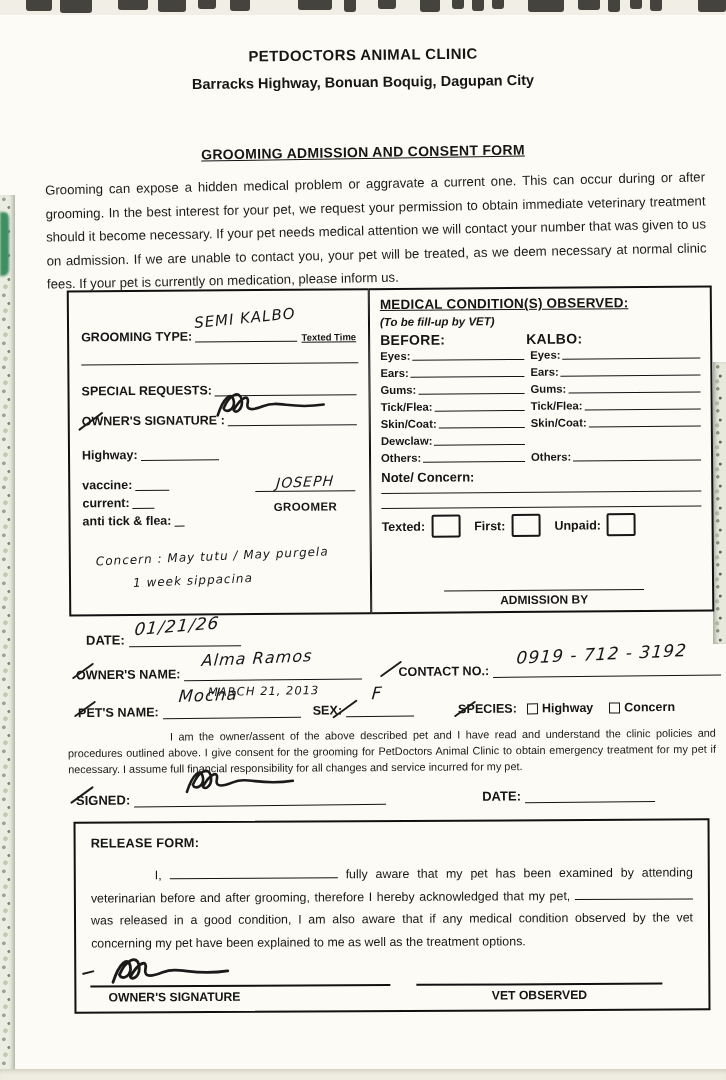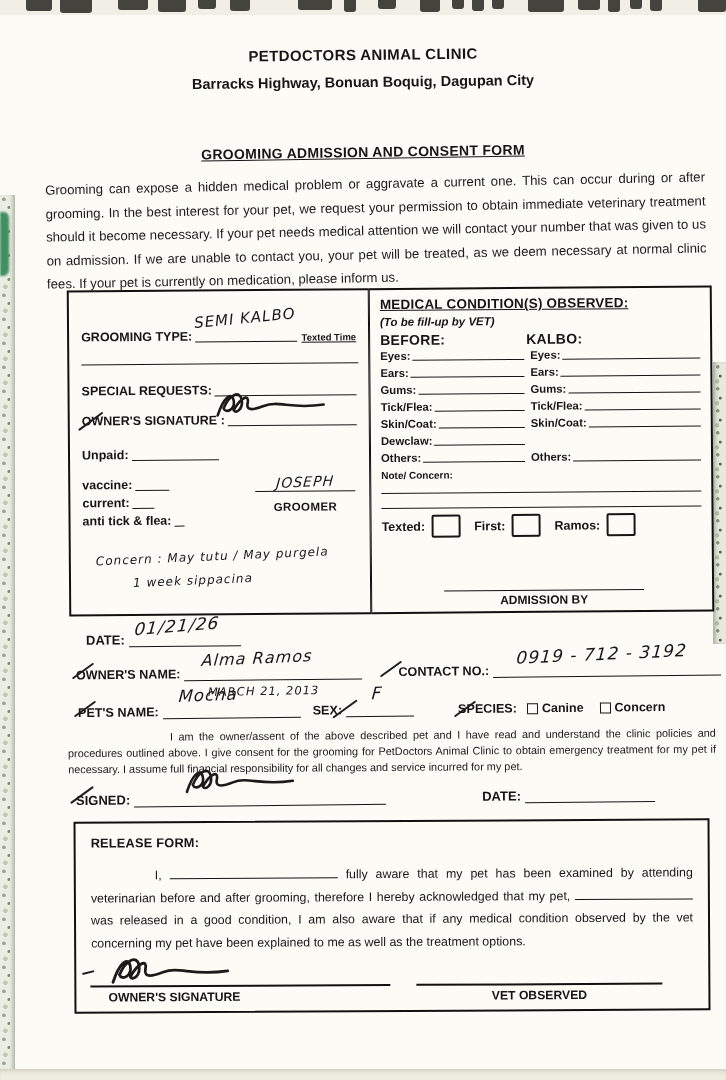--- a/index.html
+++ b/index.html
@@ -146,21 +146,21 @@
       <div class="row" style="top:122px">
         <span class="lbl">OWNER'S SIGNATURE :</span>
         <span class="fill"></span>
       </div>
       <svg class="sig-svg" style="left:140px;top:96px" width="120" height="36" viewBox="0 0 120 36">
         <path d="M8 28 C14 10 22 4 24 13 C26 22 16 27 14 21 C20 7 30 3 32 12 C34 22 26 27 24 23 C32 9 40 7 38 16 C36 25 46 22 54 19 C70 13 80 23 114 18" fill="none" stroke="#1a1a1a" stroke-width="2.6" stroke-linecap="round"></path>
       </svg>
       <div class="slash" style="left:6px;top:128px;width:30px"></div>
 
       <div class="row" style="top:156px;right:150px">
-        <span class="lbl">Unpaid:</span>
+        <span class="lbl">Highway:</span>
         <span class="fill"></span>
       </div>
 
       <div class="row" style="top:186px;right:200px">
         <span class="lbl">vaccine:</span>
         <span class="fill"></span>
       </div>
       <div class="row" style="top:204px;right:215px">
         <span class="lbl">current:</span>
         <span class="fill"></span>
@@ -249,31 +249,31 @@
         <div class="mcell-l">
             <span>Others:</span>
             <span class="mfill"></span>
           </div>
         <div class="mcell-r">
             <span>Others:</span>
             <span class="mfill"></span>
           </div>
       </div>
       <div class="mrow" style="top:180px">
-        <span style="font-size:10px;font-weight:600">Note/ Concern:</span>
+        <span style="font-size:13px;font-weight:600">Note/ Concern:</span>
       </div>
       <div class="fullline" style="top:203px"></div>
       <div class="fullline" style="top:218px"></div>
 
       <div class="payrow">
         <span>Texted:</span>
         <span class="paybox"></span>
         <span>First:</span>
         <span class="paybox"></span>
-        <span>Ramos:</span>
+        <span>Unpaid:</span>
         <span class="paybox" style="margin-right:0"></span>
       </div>
 
       <div class="received">
         <span class="rline"></span>
         <span>ADMISSION BY</span>
       </div>
     </div>
   </div>
 
@@ -302,21 +302,21 @@
     <span class="lbl" style="font-size:12.6px">PET'S NAME:</span>
     <span class="wline" style="width:138px;height:14px">
       <span class="hw" style="left:16px;top:-18px;font-size:16.5px">Mocha</span>
     </span>
     <span class="lbl" style="margin-left:12px;font-size:12.6px">SEX:</span>
     <span class="wline" style="width:68px;height:14px">
       <span class="hw" style="left:26px;top:-19px;font-size:17px">F</span>
     </span>
     <span class="lbl" style="margin-left:44px;font-size:12.6px">SPECIES:</span>
     <span class="chk"></span>
-    <span class="species-opt">Canine</span>
+    <span class="species-opt">Highway</span>
     <span class="chk" style="margin-left:16px"></span>
     <span class="species-opt">Concern</span>
   </div>
   <div class="slash" style="left:72px;top:708px;width:26px"></div>
   <div class="slash" style="left:330px;top:708px;width:30px"></div>
   <div class="slash" style="left:452px;top:708px;width:26px"></div>
 
   <div class="consent">I am the owner/assent of the above described pet and I have read and understand the clinic policies and procedures outlined above. I give consent for the grooming for PetDoctors Animal Clinic to obtain emergency treatment for my pet if necessary. I assume full financial responsibility for all changes and service incurred for my pet.</div>
 
   <div class="midrow" style="left:76px;top:790px">

